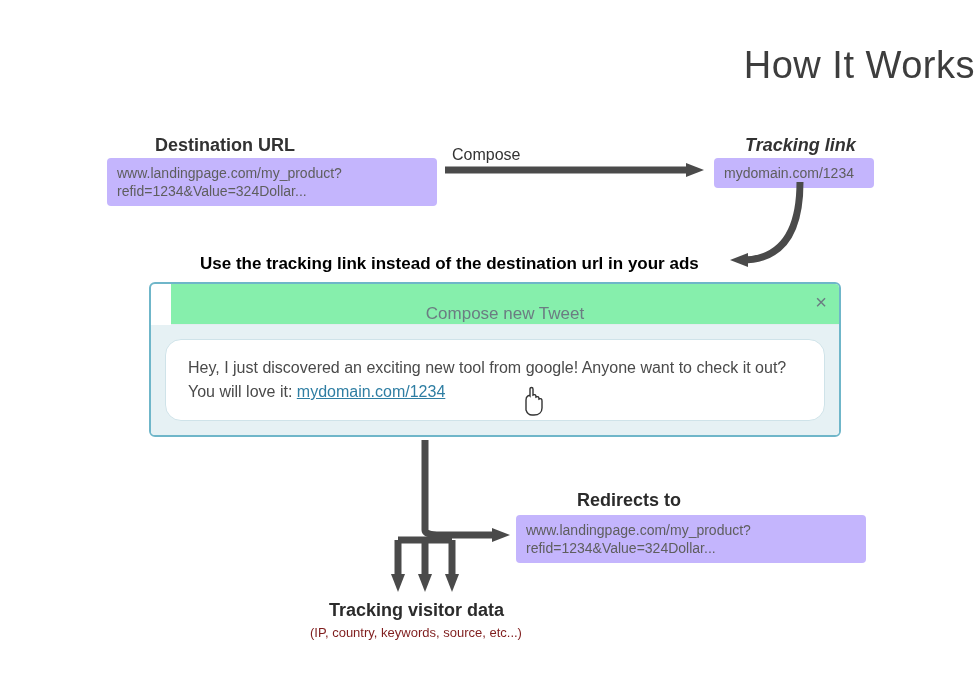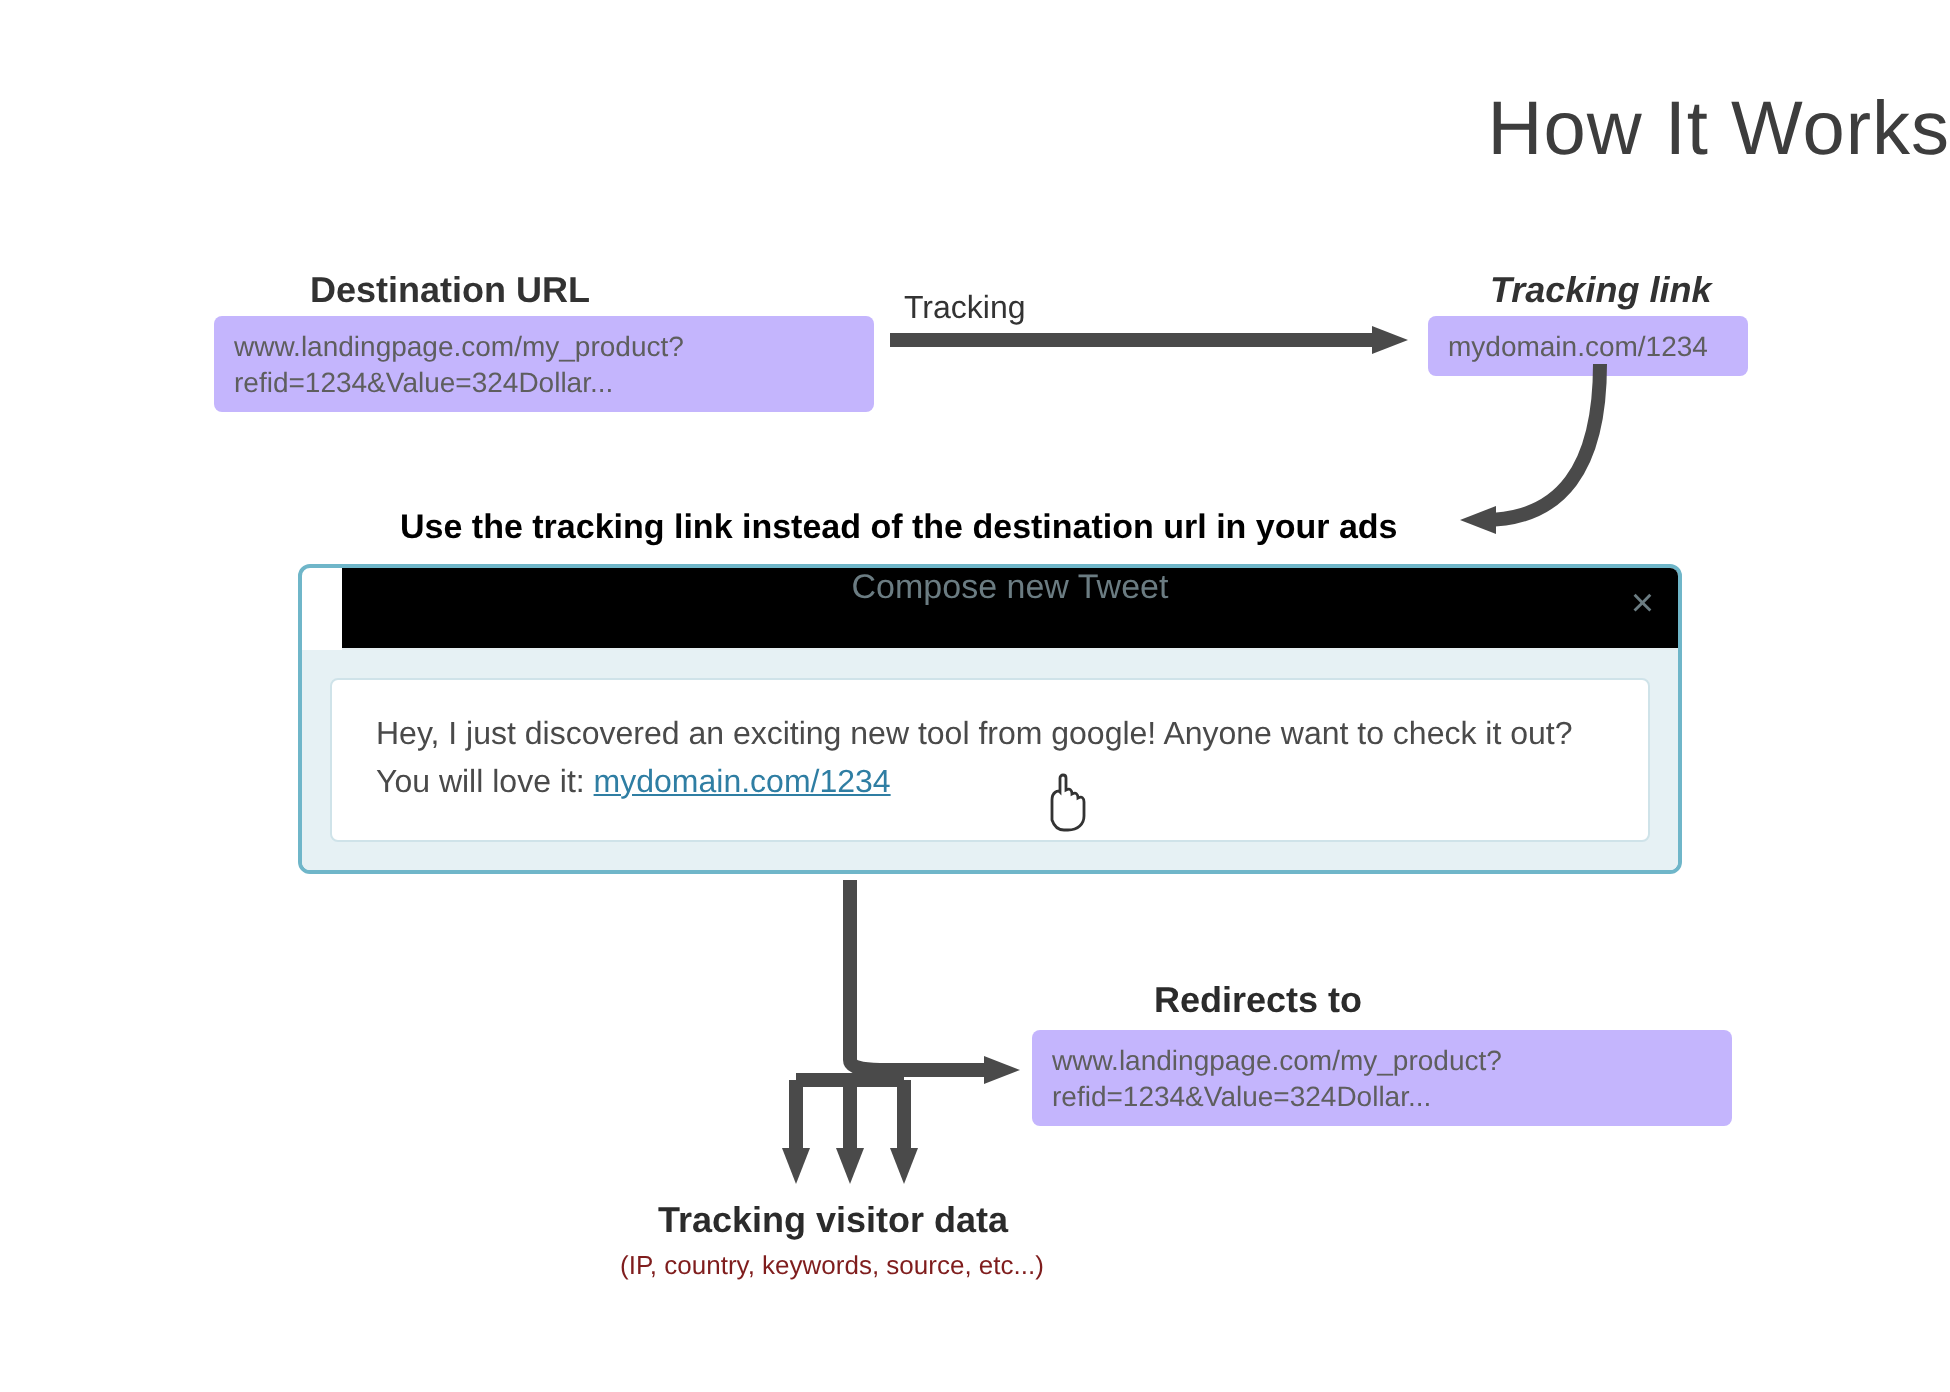--- a/index.html
+++ b/index.html
@@ -2,43 +2,43 @@
 <html><head>
 <meta charset="utf-8">
 <style>
   html,body{margin:0;padding:0;width:975px;height:696px;background:#fff;font-family:"Helvetica Neue",Helvetica,Arial,sans-serif;color:#333;}
   .canvas{position:relative;width:975px;height:696px;}
   .title{position:absolute;top:44px;left:0;width:100%;text-align:right;font-size:38px;font-weight:300;color:#3d3d3d;letter-spacing:.5px;}
   .label{font-size:18px;color:#323232;font-weight:600;}
   .urlbox{background:#c4b5fd;border-radius:4px;color:#5e5e5e;font-size:14px;line-height:1.3;padding:6px 10px;}
   .becomes{position:absolute;top:146px;left:452px;font-size:16px;color:#333;}
   .tweet-box{position:absolute;top:282px;left:149px;width:688px;border:2px solid #6fb6c9;border-radius:6px;background:#fff;overflow:hidden;}
-  .tweet-header{display:flex;align-items:flex-start;justify-content:center;height:40px;font-size:17px;color:#6b7c82;position:relative;background:#000000;border-bottom:1px solid #e4ecef;margin-left:20px;}
+  .tweet-header{display:flex;align-items:flex-end;justify-content:center;height:40px;font-size:17px;color:#6b7c82;position:relative;background:#86efac;border-bottom:1px solid #e4ecef;margin-left:20px;}
   .tweet-close{position:absolute;right:12px;top:8px;color:#6b7c82;font-size:20px;line-height:1;}
   .tweet-body{background:#e6f1f4;padding:14px;}
-  .tweet-inner{background:#fff;border:1px solid #cfe3e9;border-radius:4px;padding:16px 22px;color:#4a4a4a;font-size:16px;line-height:1.5;}
+  .tweet-inner{background:#fff;border:1px solid #cfe3e9;border-radius:16px;padding:16px 22px;color:#4a4a4a;font-size:16px;line-height:1.5;}
   .tweet-inner a{color:#2f7ea3;text-decoration:underline;}
   .use-line{position:absolute;top:254px;left:200px;font-size:17px;color:#000000;font-weight:600;}
   .redir-label{position:absolute;top:490px;left:577px;font-size:18px;color:#2b2b2b;font-weight:700;}
   .redir-box{position:absolute;top:515px;left:516px;width:330px;}
   .track-title{position:absolute;top:600px;left:329px;font-size:18px;color:#2b2b2b;font-weight:600;}
   .track-sub{position:absolute;top:625px;left:310px;font-size:13px;color:#7f1d1d;}
   svg.overlay{position:absolute;top:0;left:0;pointer-events:none;}
 </style>
 </head>
 <body>
 
 <div class="canvas">
 
   <div class="title">How It Works</div>
 
   <div class="label" style="position:absolute;top:135px;left:155px;">Destination URL</div>
   <div class="urlbox" style="position:absolute;top:158px;left:107px;width:310px;">www.landingpage.com/my_product?refid=1234&amp;Value=324Dollar...</div>
 
-  <div class="becomes">Tracking</div>
+  <div class="becomes">Compose</div>
 
   <div class="label" style="position:absolute;top:135px;left:745px;font-style:italic;">Tracking link</div>
   <div class="urlbox" style="position:absolute;top:158px;left:714px;width:140px;">mydomain.com/1234</div>
 
   <div class="use-line">Use the tracking link instead of the destination url in your ads</div>
 
   <div class="tweet-box">
     <div class="tweet-header">
       <span>Compose new Tweet</span>
       <span class="tweet-close">×</span>

